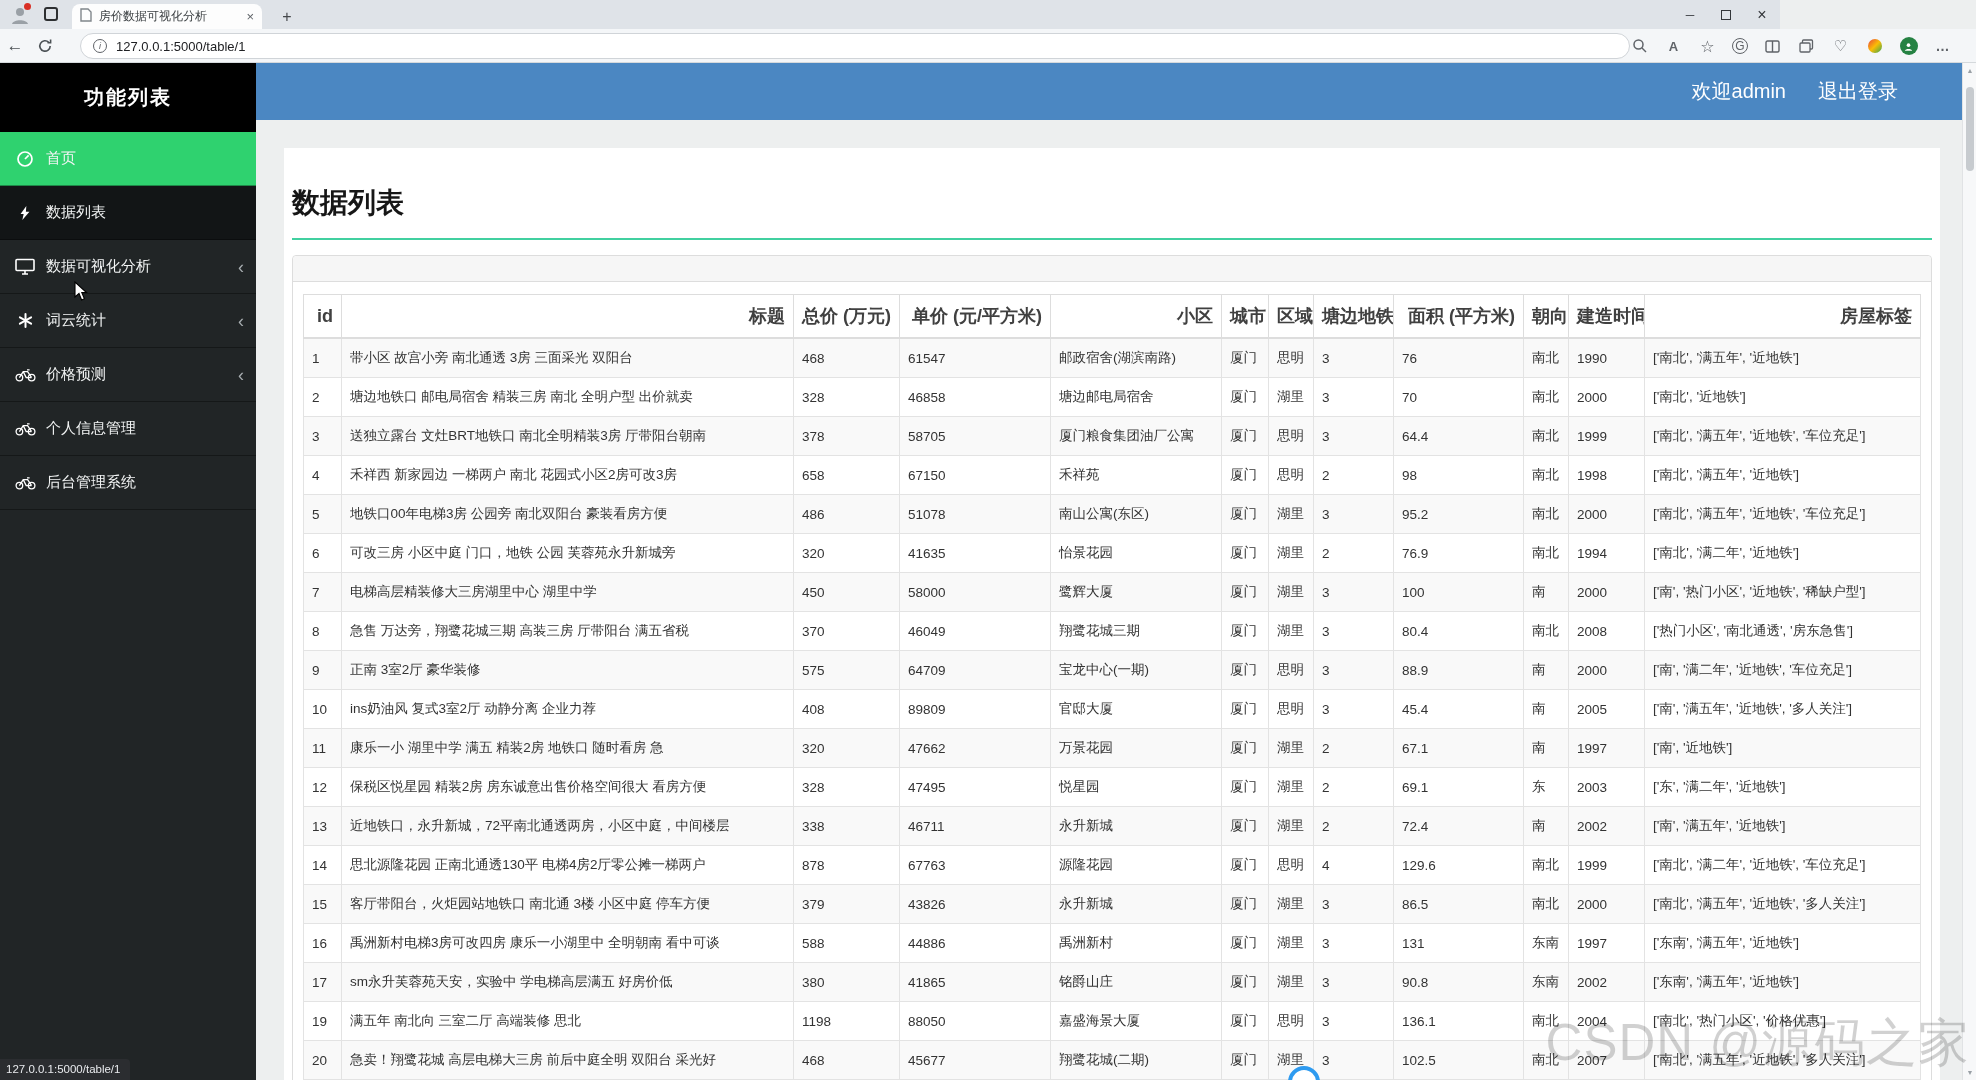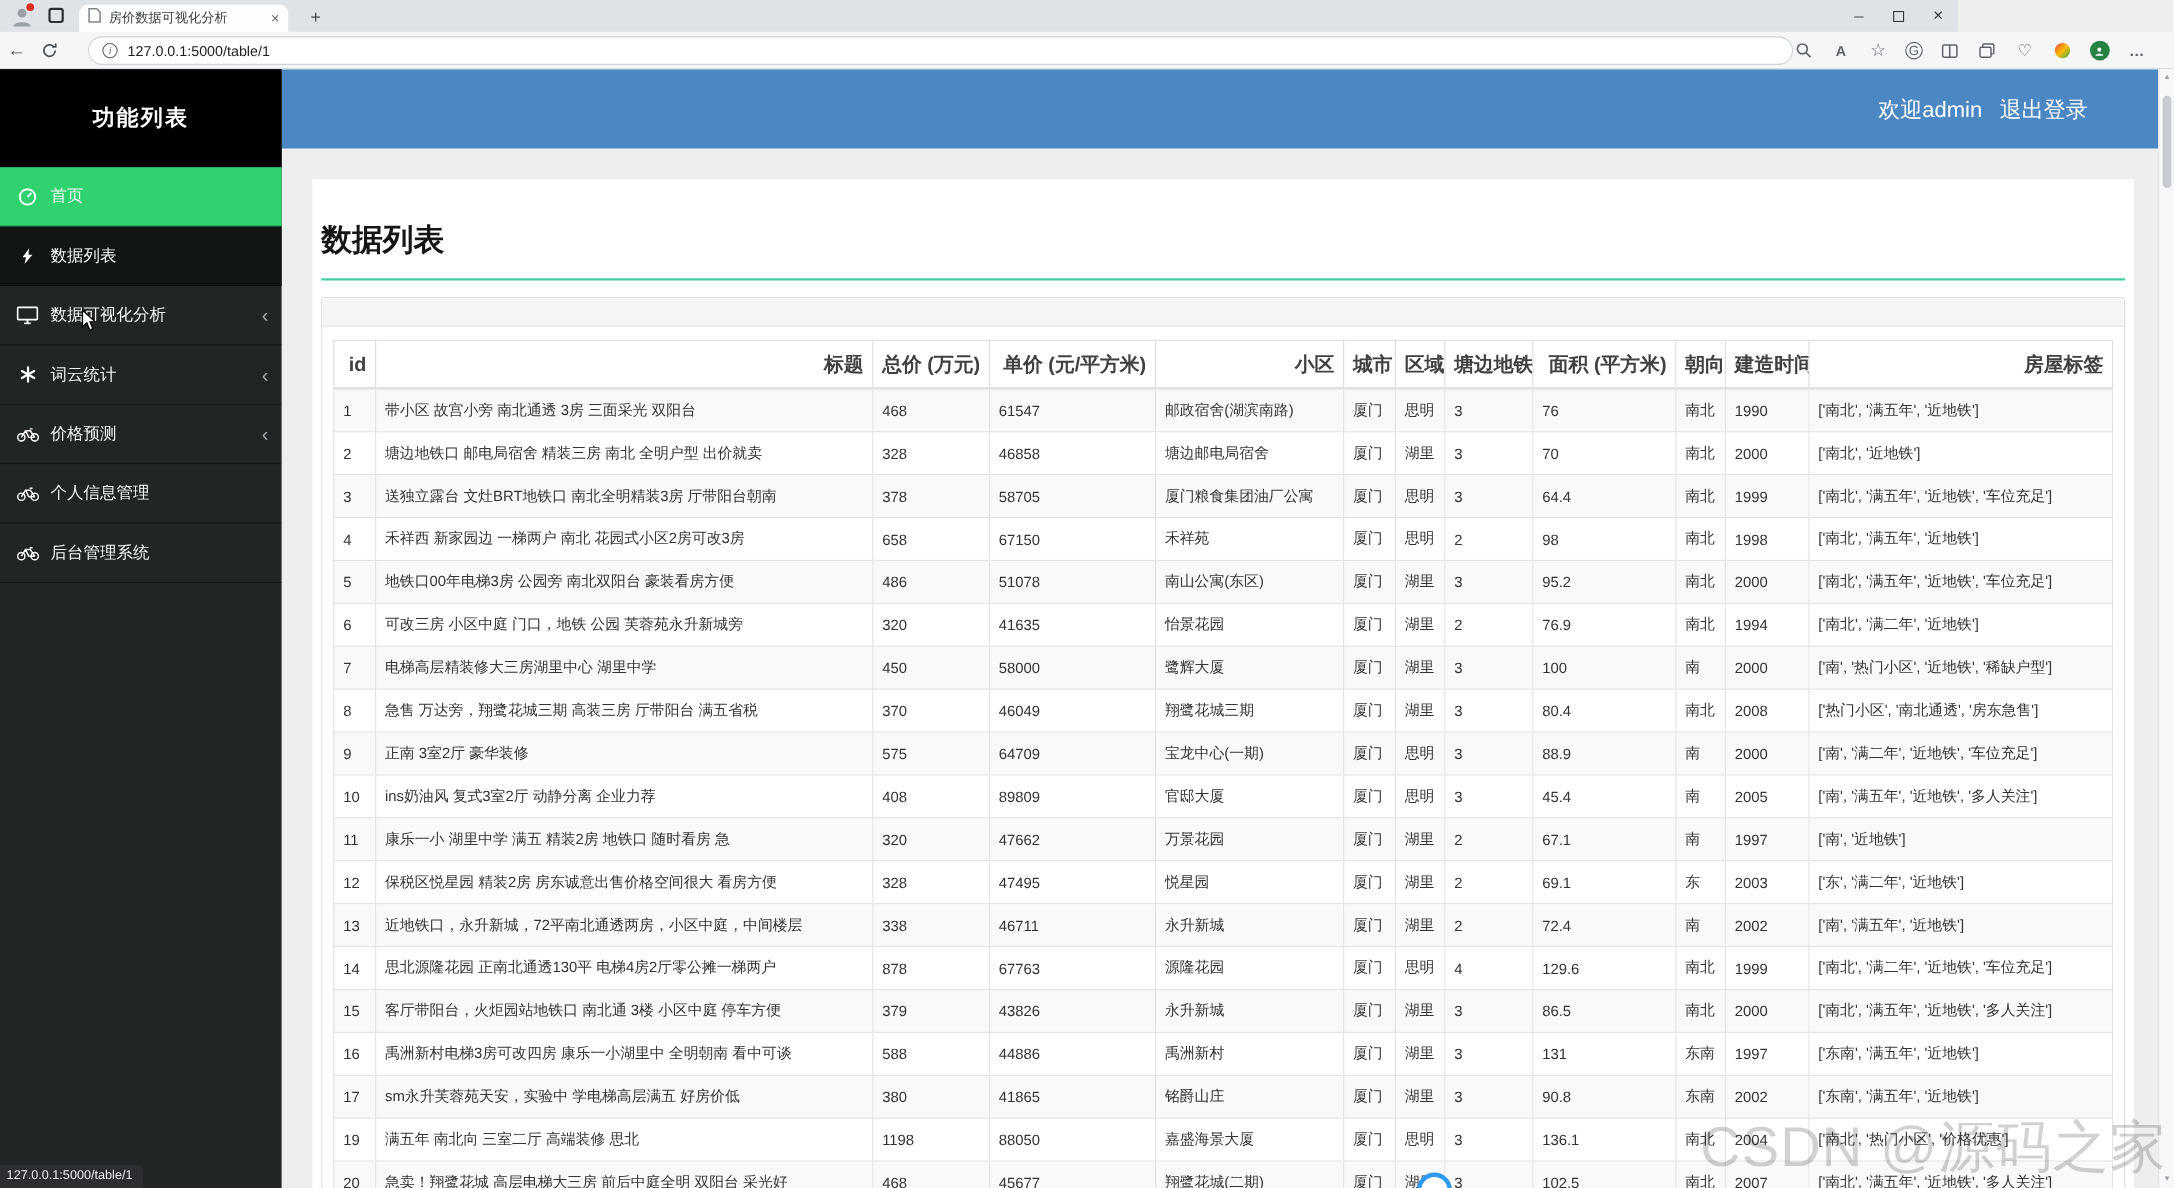--- a/index.html
+++ b/index.html
@@ -40,34 +40,34 @@
 
 
 .scrollbar { position:absolute; right:0; top:63px; bottom:0; width:14px; background:#f7f8f9;
   border-left:1px solid #e1e3e5; z-index:40; }
 .sb-arrow { position:absolute; left:0; width:14px; text-align:center; font-size:7px; color:#9aa0a6; }
 .sb-thumb { position:absolute; left:3px; top:24px; width:8px; height:84px; background:#c7cbcf; border-radius:4px; }
 
 
 .app { position:absolute; left:0; top:63px; right:14px; bottom:0; display:flex; }
 .sidebar { width:256px; background:#212526; position:relative; flex:none; }
-.sidebar-header { height:89px; background:#000; color:#fff; display:flex; align-items:center;
+.sidebar-header { height:69px; background:#000; color:#fff; display:flex; align-items:center;
   justify-content:center; font-size:20px; font-weight:bold; letter-spacing:2px; }
 .sb-item { height:54px; display:flex; align-items:center; padding:0 12px 0 14px; gap:10px;
   color:#f2f4f4; font-size:15px; border-bottom:1px solid rgba(0,0,0,.35); }
 .sb-item.active { background:var(--sidebar_active); }
 .sb-item.hover { background:#121516; }
 .sb-icon { width:22px; display:flex; justify-content:center; }
 .sb-label { flex:1; }
 .sb-chevron { color:#a7adb0; font-size:18px; line-height:1; }
 .cursor-arrow { position:absolute; left:74px; top:218px; z-index:60; }
 
 .content { flex:1; display:flex; flex-direction:column; background:#edefef; overflow:hidden; }
-.topbar { height:72px; background:var(--topbar); display:flex; align-items:center;
-  justify-content:flex-end; gap:16px; padding-right:64px; color:#fff; font-size:20px; flex:none; }
+.topbar { height:57px; background:var(--topbar); display:flex; align-items:center;
+  justify-content:flex-end; gap:32px; padding-right:64px; color:#fff; font-size:20px; flex:none; }
 .main-area { flex:1; padding:28px 0 0 28px; overflow:hidden; }
 .card { width:1656px; height:940px; background:#fff; padding:36px 8px 0 8px; }
 .page-title { font-size:28px; font-weight:bold; color:#161616; }
 .accent-hr { border:none; border-top:2px solid var(--accent_line); margin:16px 0 15px 0; }
 .panel { border:1px solid #ddd; border-radius:4px; background:#fff; }
 .panel-heading { height:26px; background:#f6f6f6; border-bottom:1px solid #ddd; border-radius:4px 4px 0 0; }
 .panel-body { padding:12px 10px; }
 
 table.data { width:100%; border-collapse:collapse; table-layout:fixed; border:1px solid #ddd; }
 table.data th { font-size:18px; font-weight:bold; color:#404040; text-align:right;

